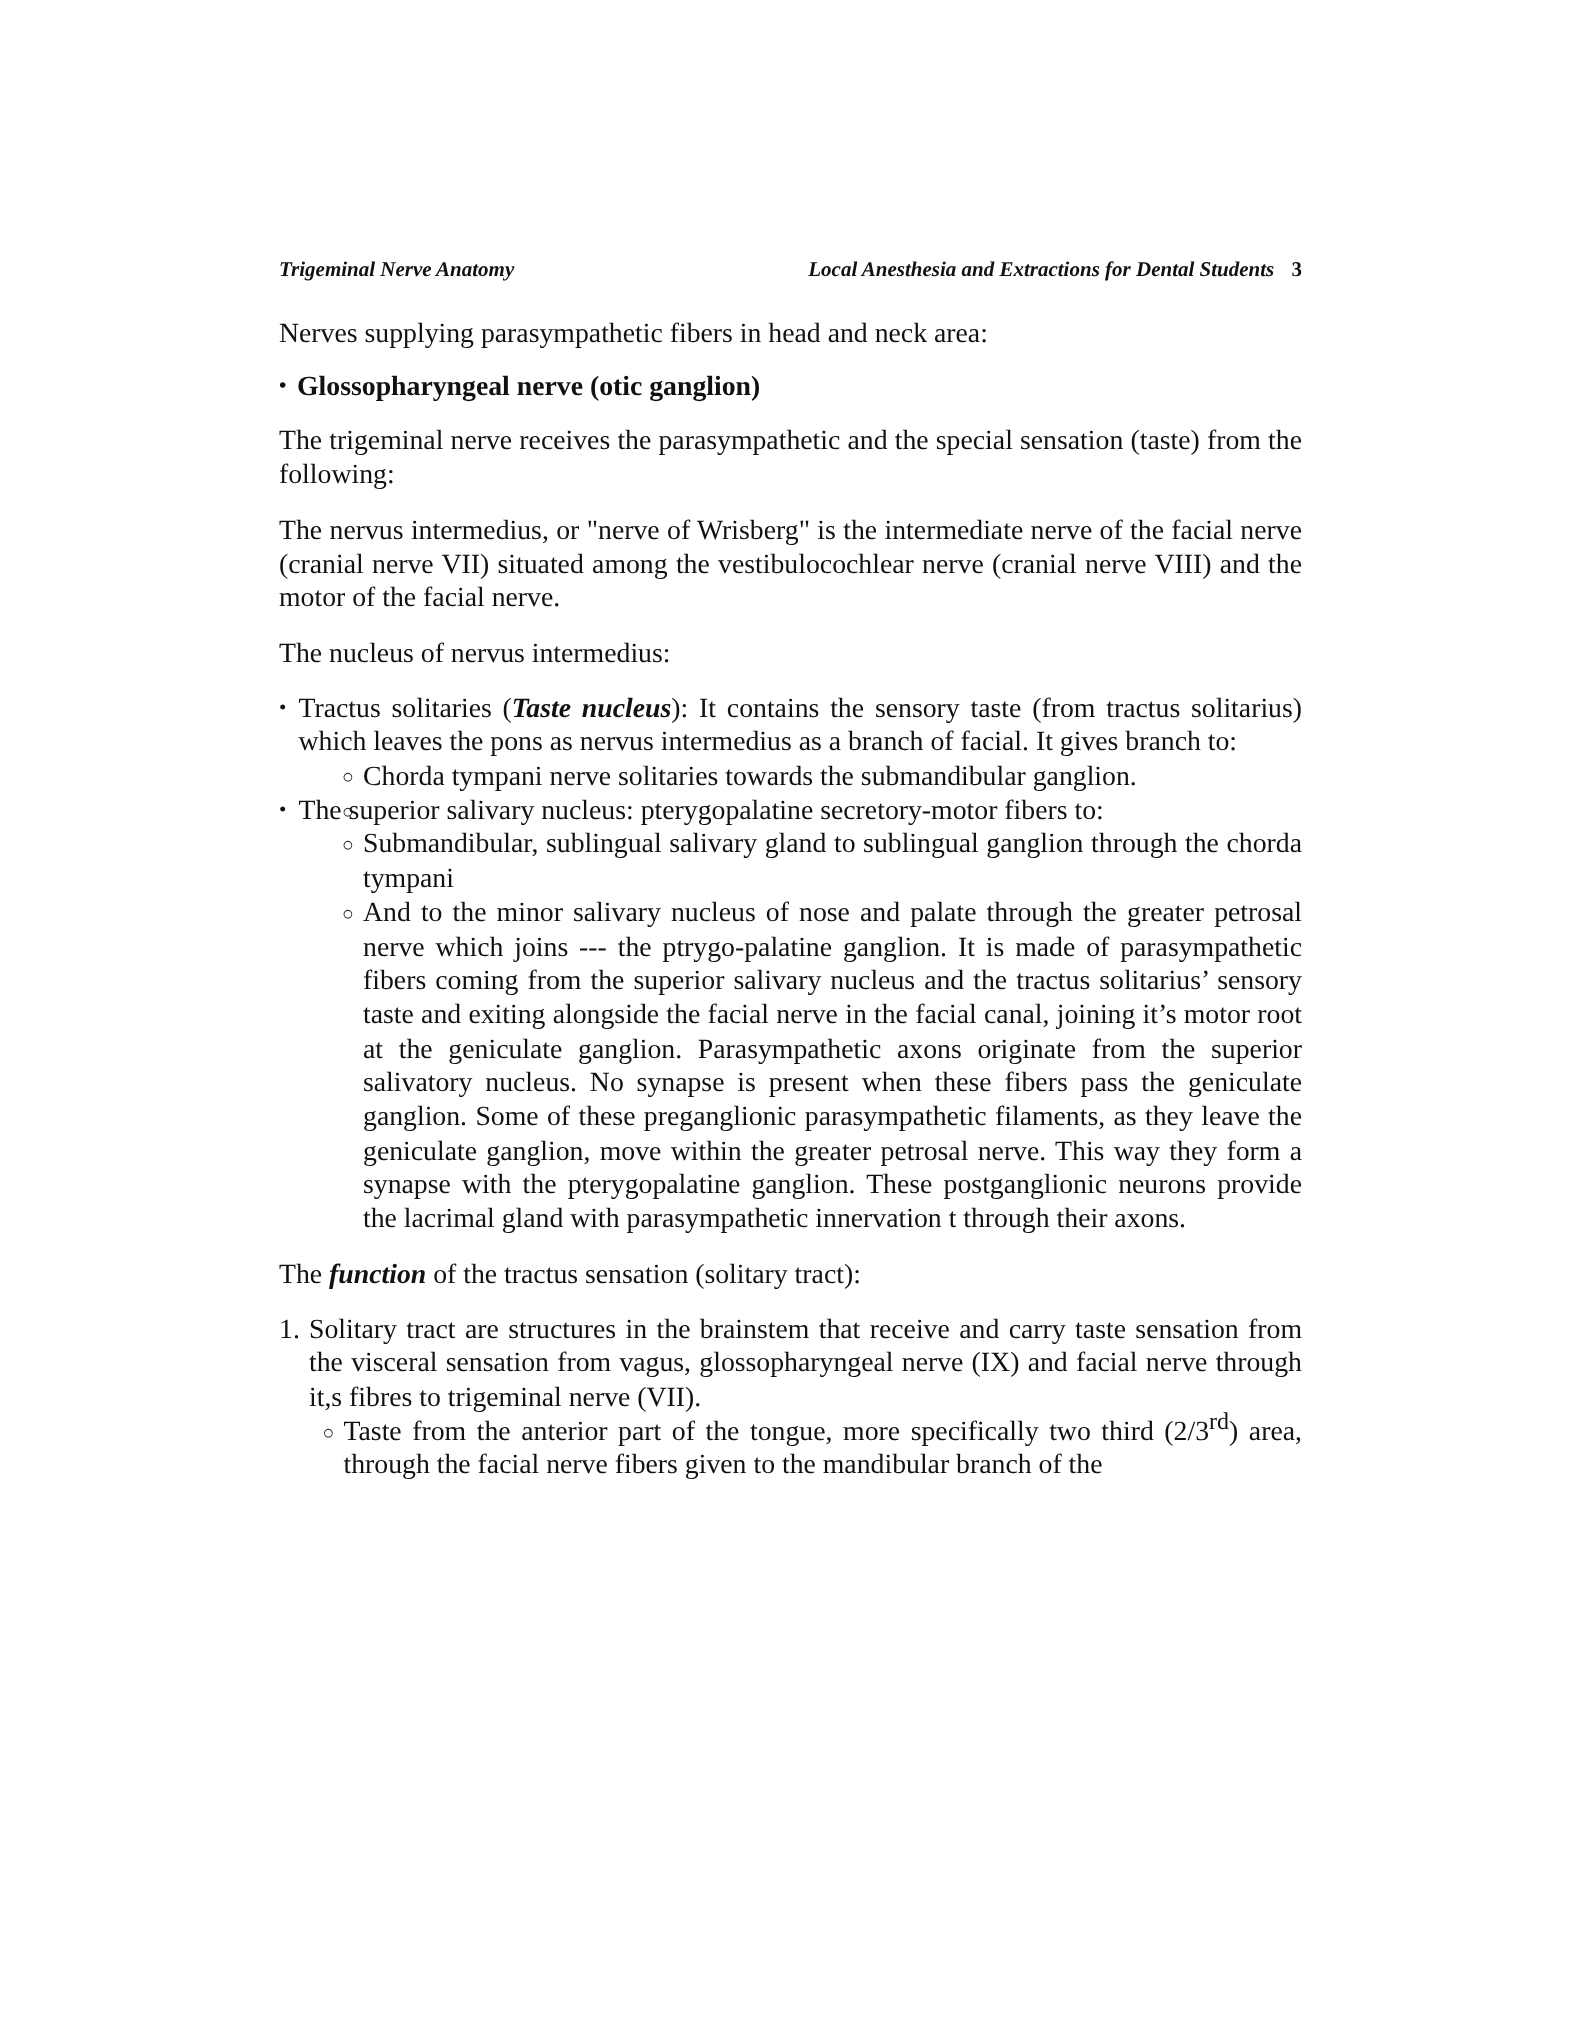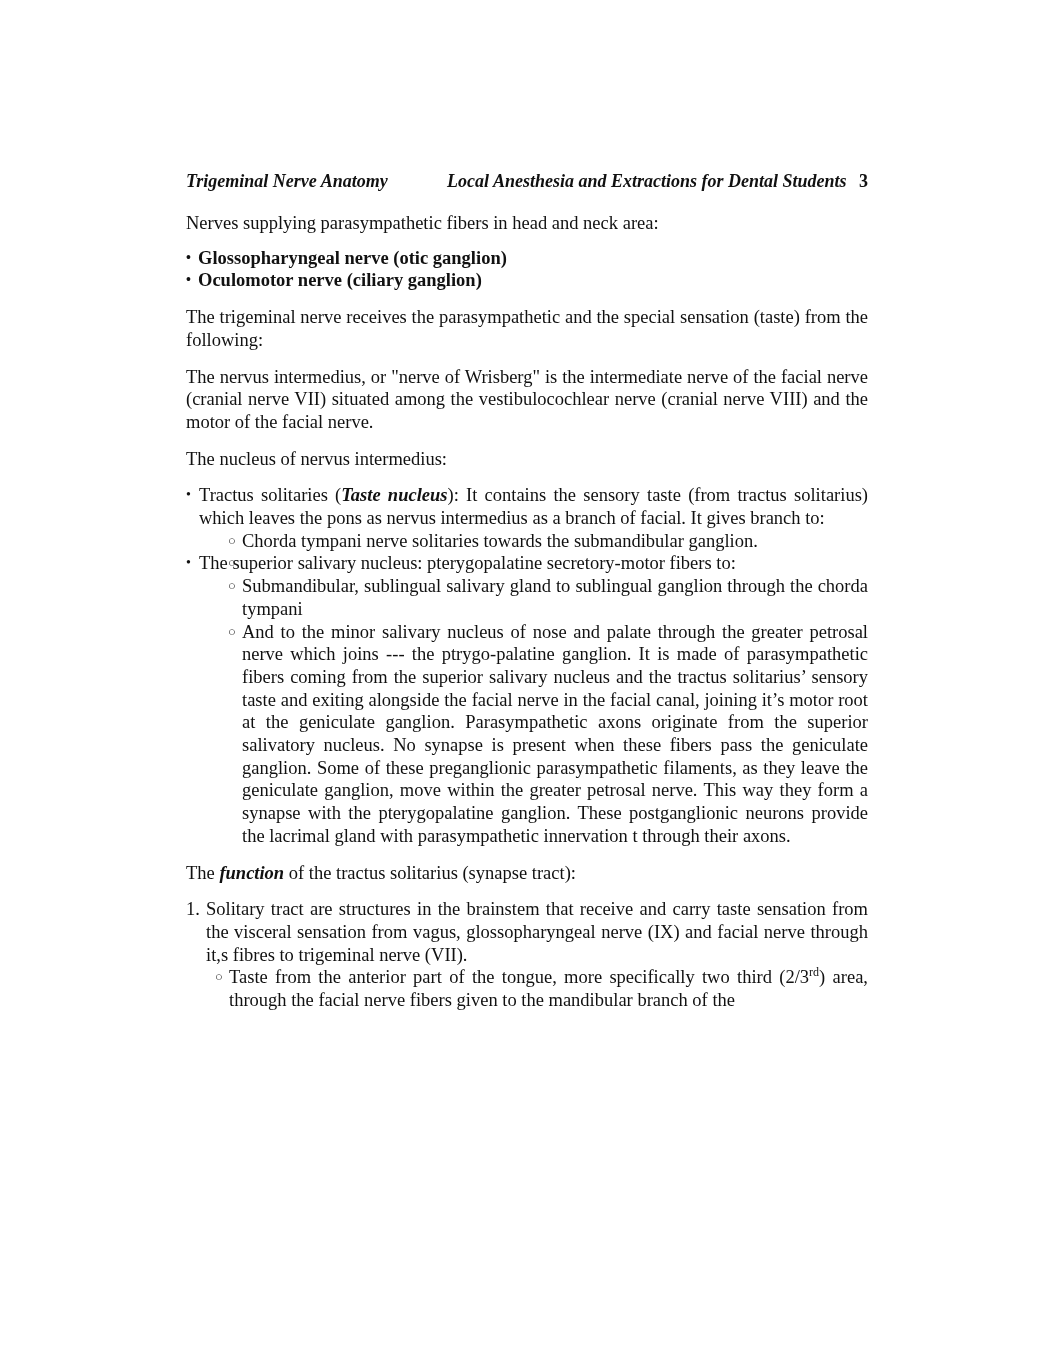--- a/index.html
+++ b/index.html
@@ -1,59 +1,58 @@
 <!DOCTYPE html>
 <html><head>
 <meta charset="utf-8">
 <style>
   html, body { margin: 0; padding: 0; background: #ffffff; }
   body { width: 1052px; height: 1362px; position: relative; overflow: hidden;
          font-family: "Liberation Serif", "DejaVu Serif", serif; color: #111; }
   .page { position: absolute; left: 186px; top: 170px; width: 682px; }
   .header { display: flex; justify-content: space-between; font-style: italic; font-weight: bold;
-            font-size: 18px; height: 22px; line-height: 22px; }
+            font-size: 14px; height: 22px; line-height: 22px; }
   .header .right span.num { font-style: normal; margin-left: 8px; }
   p, li { font-size: 18.5px; line-height: 22.7px; margin: 0; text-align: justify; }
   p.block { margin-bottom: 14px; }
   p.first { margin-top: 20px; margin-bottom: 12px; }
   ul.bul { list-style: none; margin: 0 0 14px 0; padding: 0; font-weight: bold; }
   ul.bul > li { position: relative; padding-left: 12px; text-align: left; }
   ul.bul > li::before { content: "\2022"; position: absolute; left: 0; top: 0; font-size: 14px; }
   ul.main { list-style: none; margin: 0 0 14px 0; padding: 0; }
   ul.main > li { position: relative; padding-left: 13px; }
   ul.main > li > .bullet { position: absolute; left: 0; top: 0; font-size: 14px; }
   ul.sub { list-style: none; margin: 0; padding: 0 0 0 29px; }
   ul.sub > li { position: relative; padding-left: 14px; }
   ul.sub > li > .bullet { position: absolute; left: 0; top: 0; font-size: 13px; }
   ol.num { list-style: none; margin: 0; padding: 0; }
   ol.num > li { position: relative; padding-left: 20px; }
   ol.num > li > .marker { position: absolute; left: 0; top: 0; }
   ul.sub2 { list-style: none; margin: 0; padding: 0 0 0 9px; }
   ul.sub2 > li { position: relative; padding-left: 14px; }
   ul.sub2 > li > .bullet { position: absolute; left: 0; top: 0; font-size: 13px; }
   .bi { font-weight: bold; font-style: italic; font-family: Liberation Serif, serif; }
-  sup { font-size: 12px; line-height: 0; }
+  sup { font-size: 16px; line-height: 0; }
 </style>
 </head>
 <body>
 
 <div class="page">
 
   <div class="header">
     <span>Trigeminal Nerve Anatomy</span>
     <span class="right">
       <span>Local Anesthesia and Extractions for Dental Students</span>
       <span class="num">3</span>
     </span>
   </div>
 
   <p class="first">Nerves supplying parasympathetic fibers in head and neck area:</p>
   <ul class="bul">
     <li>Glossopharyngeal nerve (otic ganglion)</li>
-    <li>Oculomotor nerve (ciliary ganglion)</li>
   </ul>
 
   <p class="block">The trigeminal nerve receives the parasympathetic and the special sensation (taste) from the following:</p>
   <p class="block">The nervus intermedius, or "nerve of Wrisberg" is the intermediate nerve of the facial nerve (cranial nerve VII) situated among the vestibulocochlear nerve (cranial nerve VIII) and the motor of the facial nerve.</p>
   <p class="block">The nucleus of nervus intermedius:</p>
 
   <ul class="main">
     <li>
       <span class="bullet">•</span>
       <span>Tractus solitaries (</span><span class="bi">Taste nucleus</span><span>): It contains the sensory taste (from tractus solitarius) which leaves the pons as nervus intermedius as a branch of facial. It gives branch to:</span>
@@ -65,21 +64,21 @@
     <li>
       <span class="bullet">•</span>
       <span>The superior salivary nucleus: pterygopalatine secretory-motor fibers to:</span>
       <ul class="sub">
         <li><span class="bullet">○</span><span>Submandibular, sublingual salivary gland to sublingual ganglion through the chorda tympani</span></li>
         <li><span class="bullet">○</span><span>And to the minor salivary nucleus of nose and palate through the greater petrosal nerve which joins --- the ptrygo-palatine ganglion. It is made of parasympathetic fibers coming from the superior salivary nucleus and the tractus solitarius’ sensory taste and exiting alongside the facial nerve in the facial canal, joining it’s motor root at the geniculate ganglion. Parasympathetic axons originate from the superior salivatory nucleus. No synapse is present when these fibers pass the geniculate ganglion. Some of these preganglionic parasympathetic filaments, as they leave the geniculate ganglion, move within the greater petrosal nerve. This way they form a synapse with the pterygopalatine ganglion. These postganglionic neurons provide the lacrimal gland with parasympathetic innervation t through their axons.</span></li>
       </ul>
     </li>
   </ul>
 
-  <p class="block"><span>The </span><span class="bi">function</span><span> of the tractus solitarius (synapse tract):</span></p>
+  <p class="block"><span>The </span><span class="bi">function</span><span> of the tractus sensation (solitary tract):</span></p>
 
   <ol class="num">
     <li>
       <span class="marker">1.</span>
       <span>Solitary tract are structures in the brainstem that receive and carry taste sensation from the visceral sensation from vagus, glossopharyngeal nerve (IX) and facial nerve through it,s fibres to trigeminal nerve (VII).</span>
       <ul class="sub2">
         <li><span class="bullet">○</span><span>Taste from the anterior part of the tongue, more specifically two third (2/3</span><sup>rd</sup><span>) area, through the facial nerve fibers given to the mandibular branch of the</span></li>
       </ul>
     </li>
   </ol>

